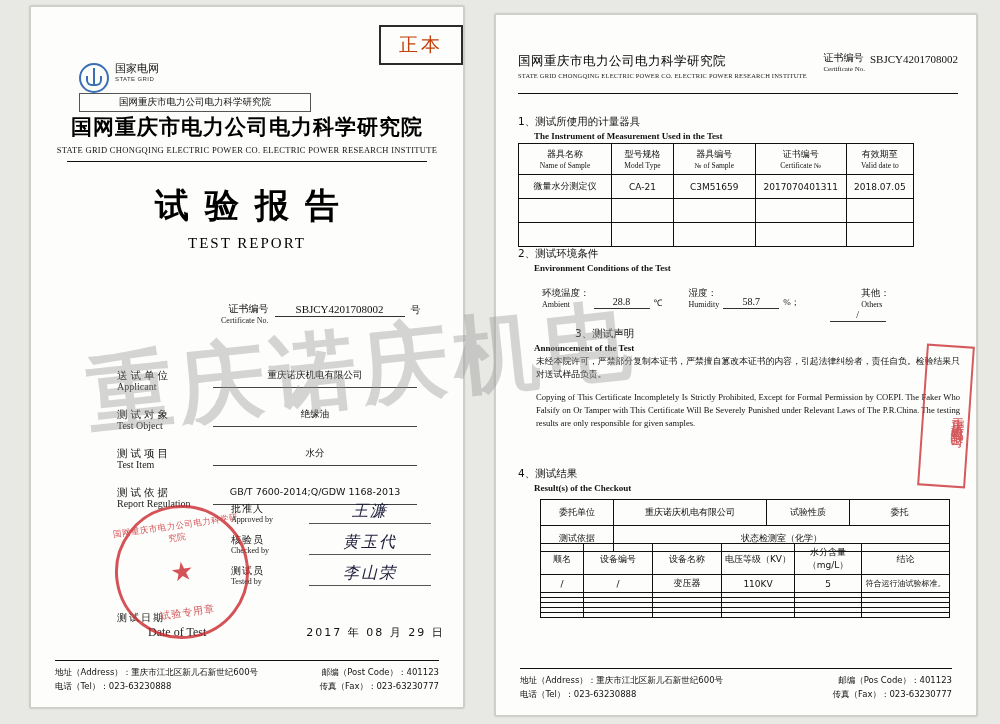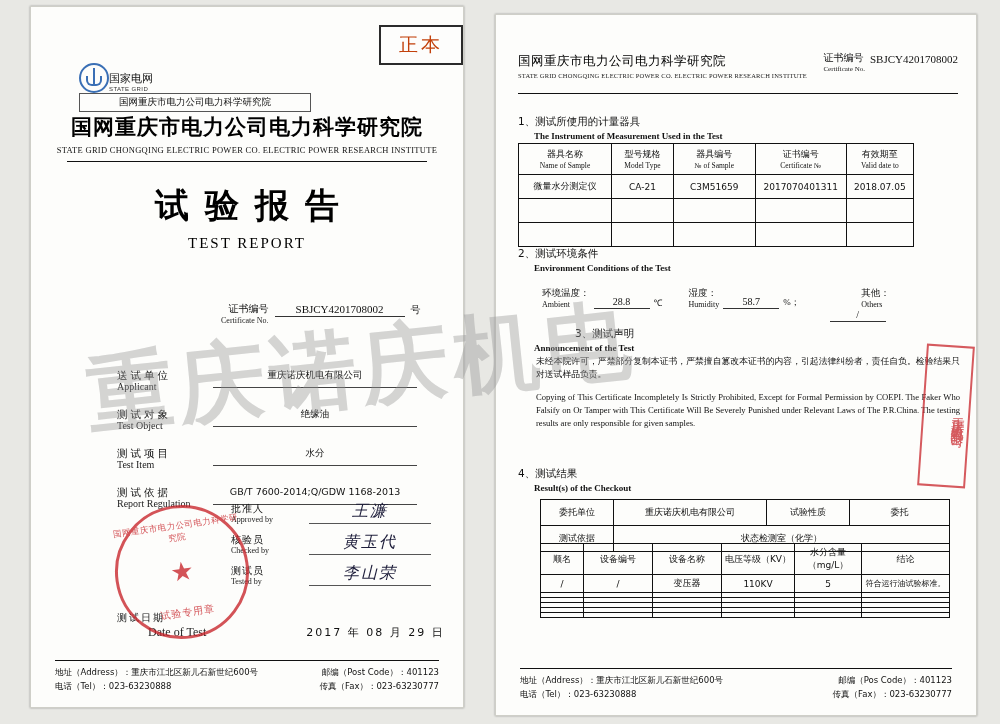--- a/index.html
+++ b/index.html
@@ -50,21 +50,22 @@
     color: #c2410c;
     background: rgba(253,253,251,0.85);
     z-index: 40;
   }
   
   .logo-row {
     position: absolute;
     left: 48px;
     top: 56px;
     display: flex;
-    align-items: flex-end;
+    align-items: flex-start;
+    gap: 6px;
   }
   .logo-mark {
     width: 26px; height: 26px;
     border-radius: 50%;
     border: 2px solid #3a6fb5;
     position: relative;
     flex: none;
   }
   .logo-mark:before {
     content: "";

